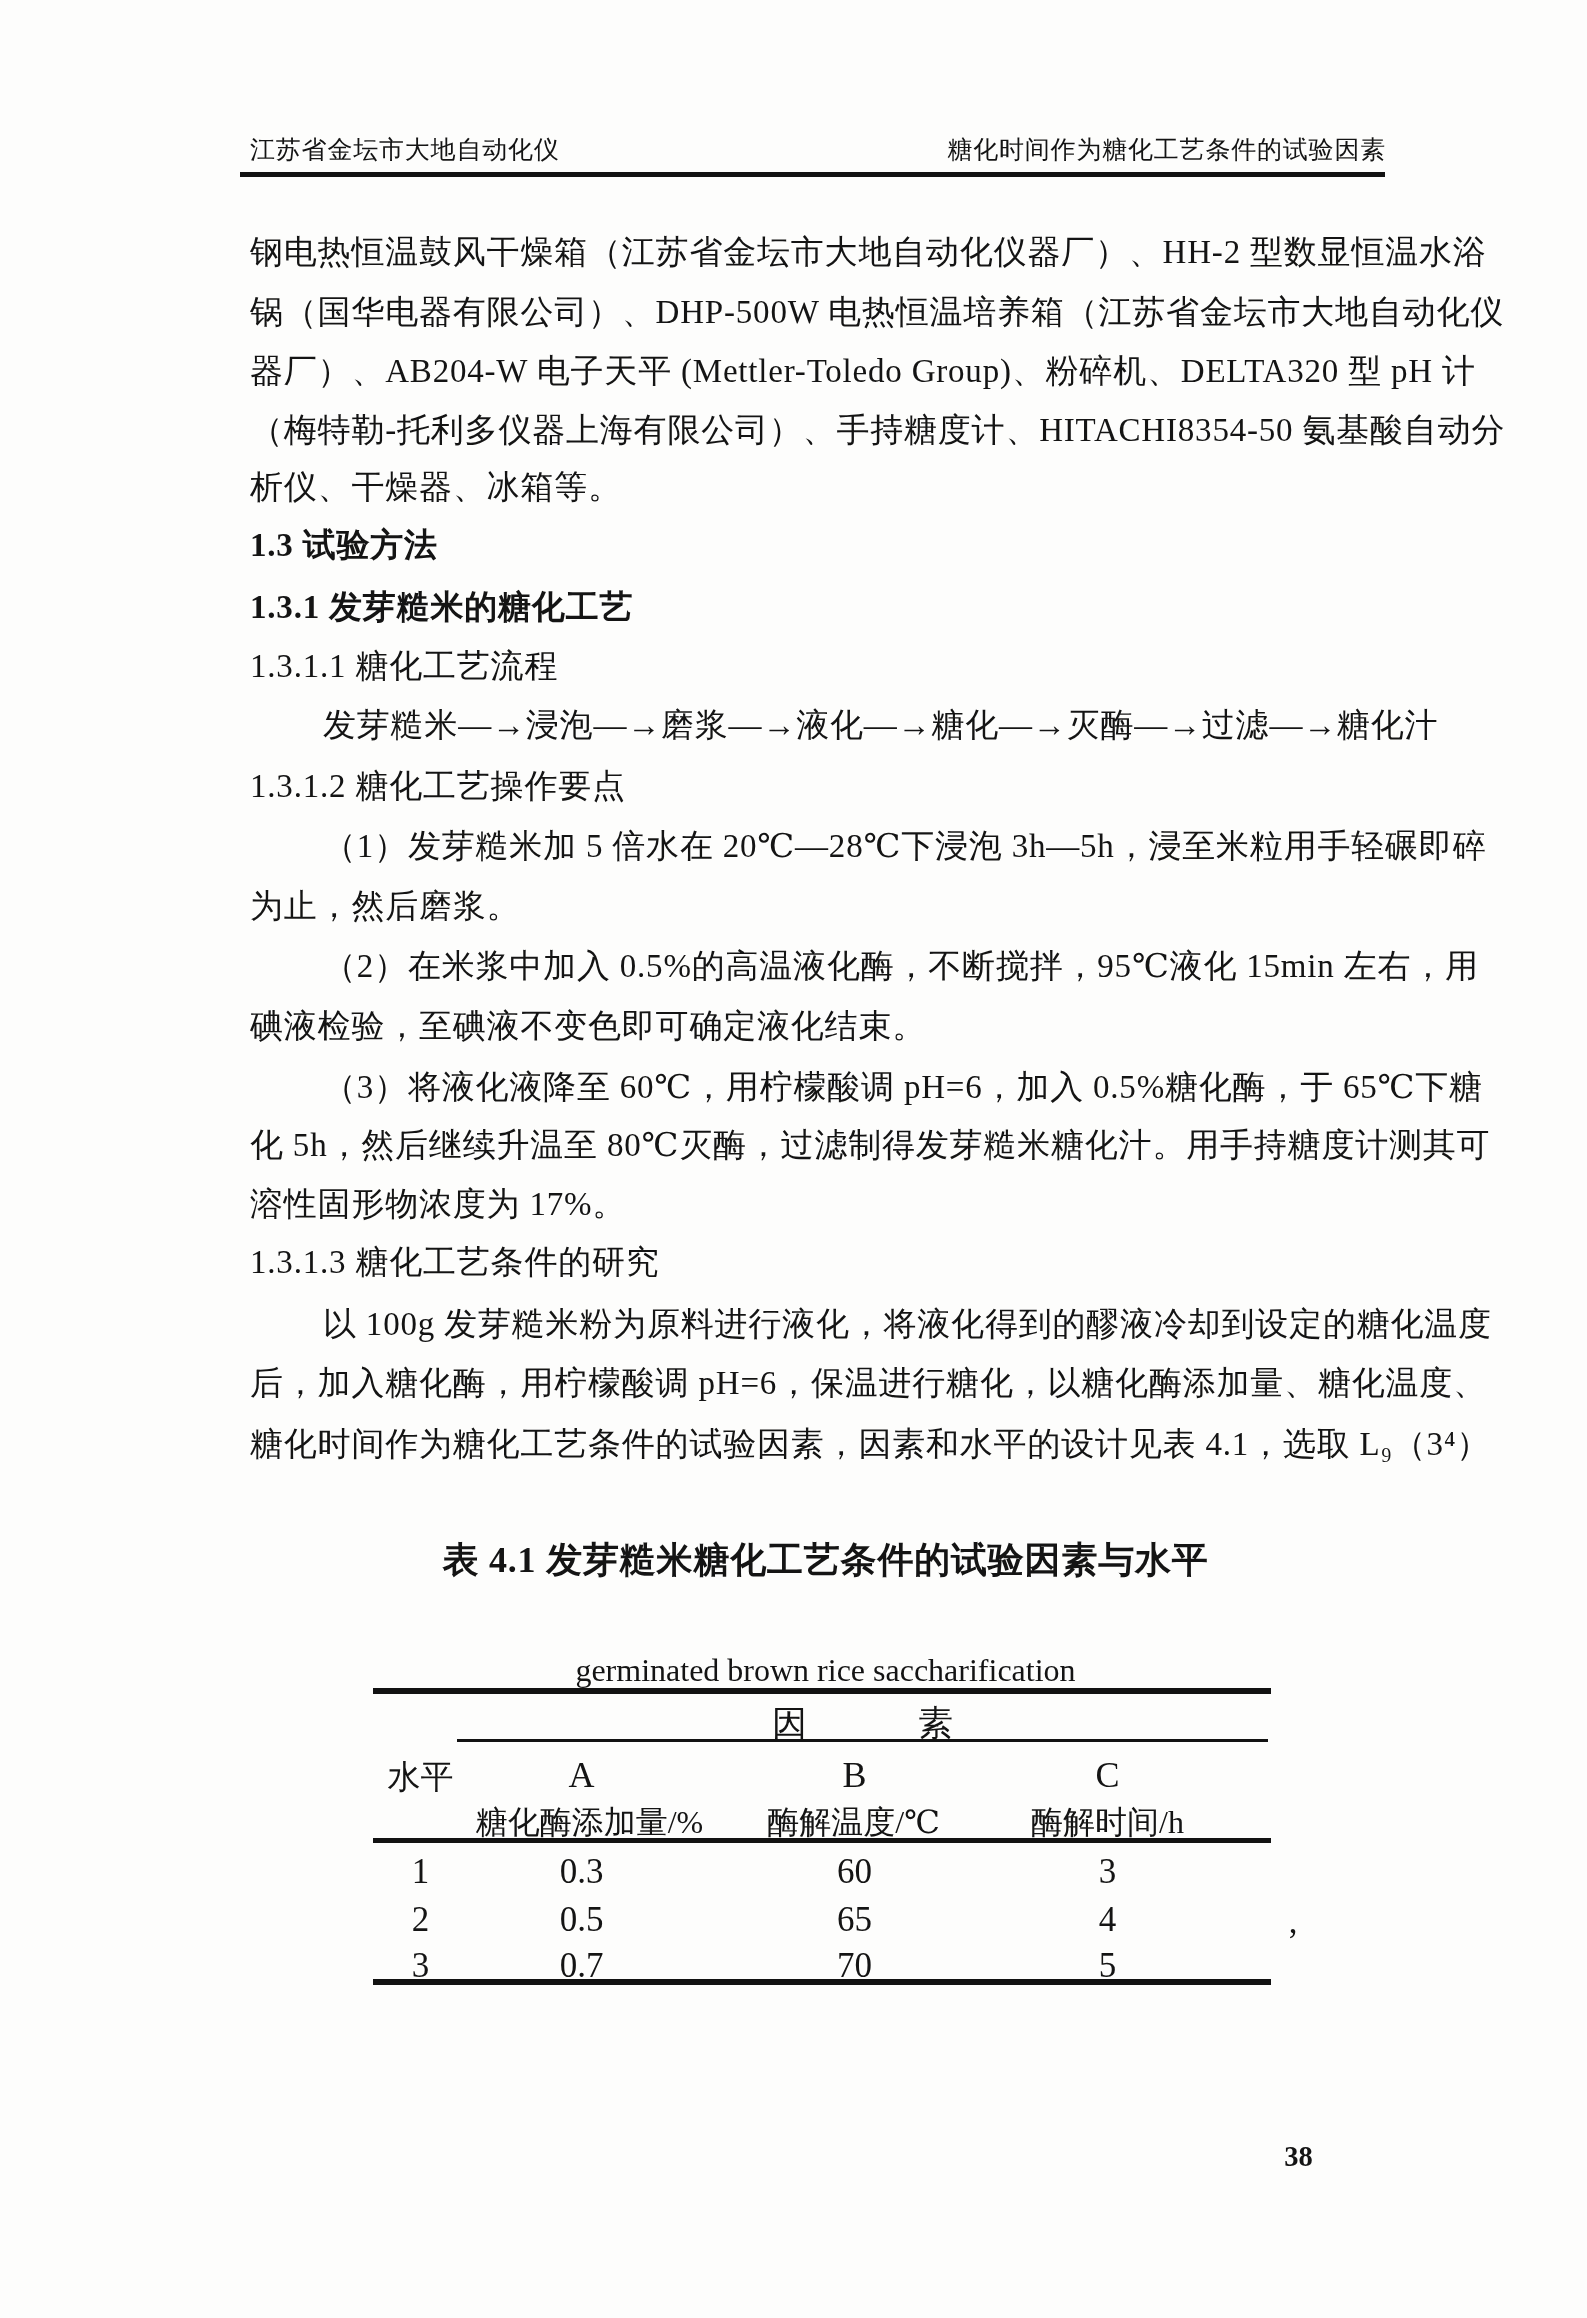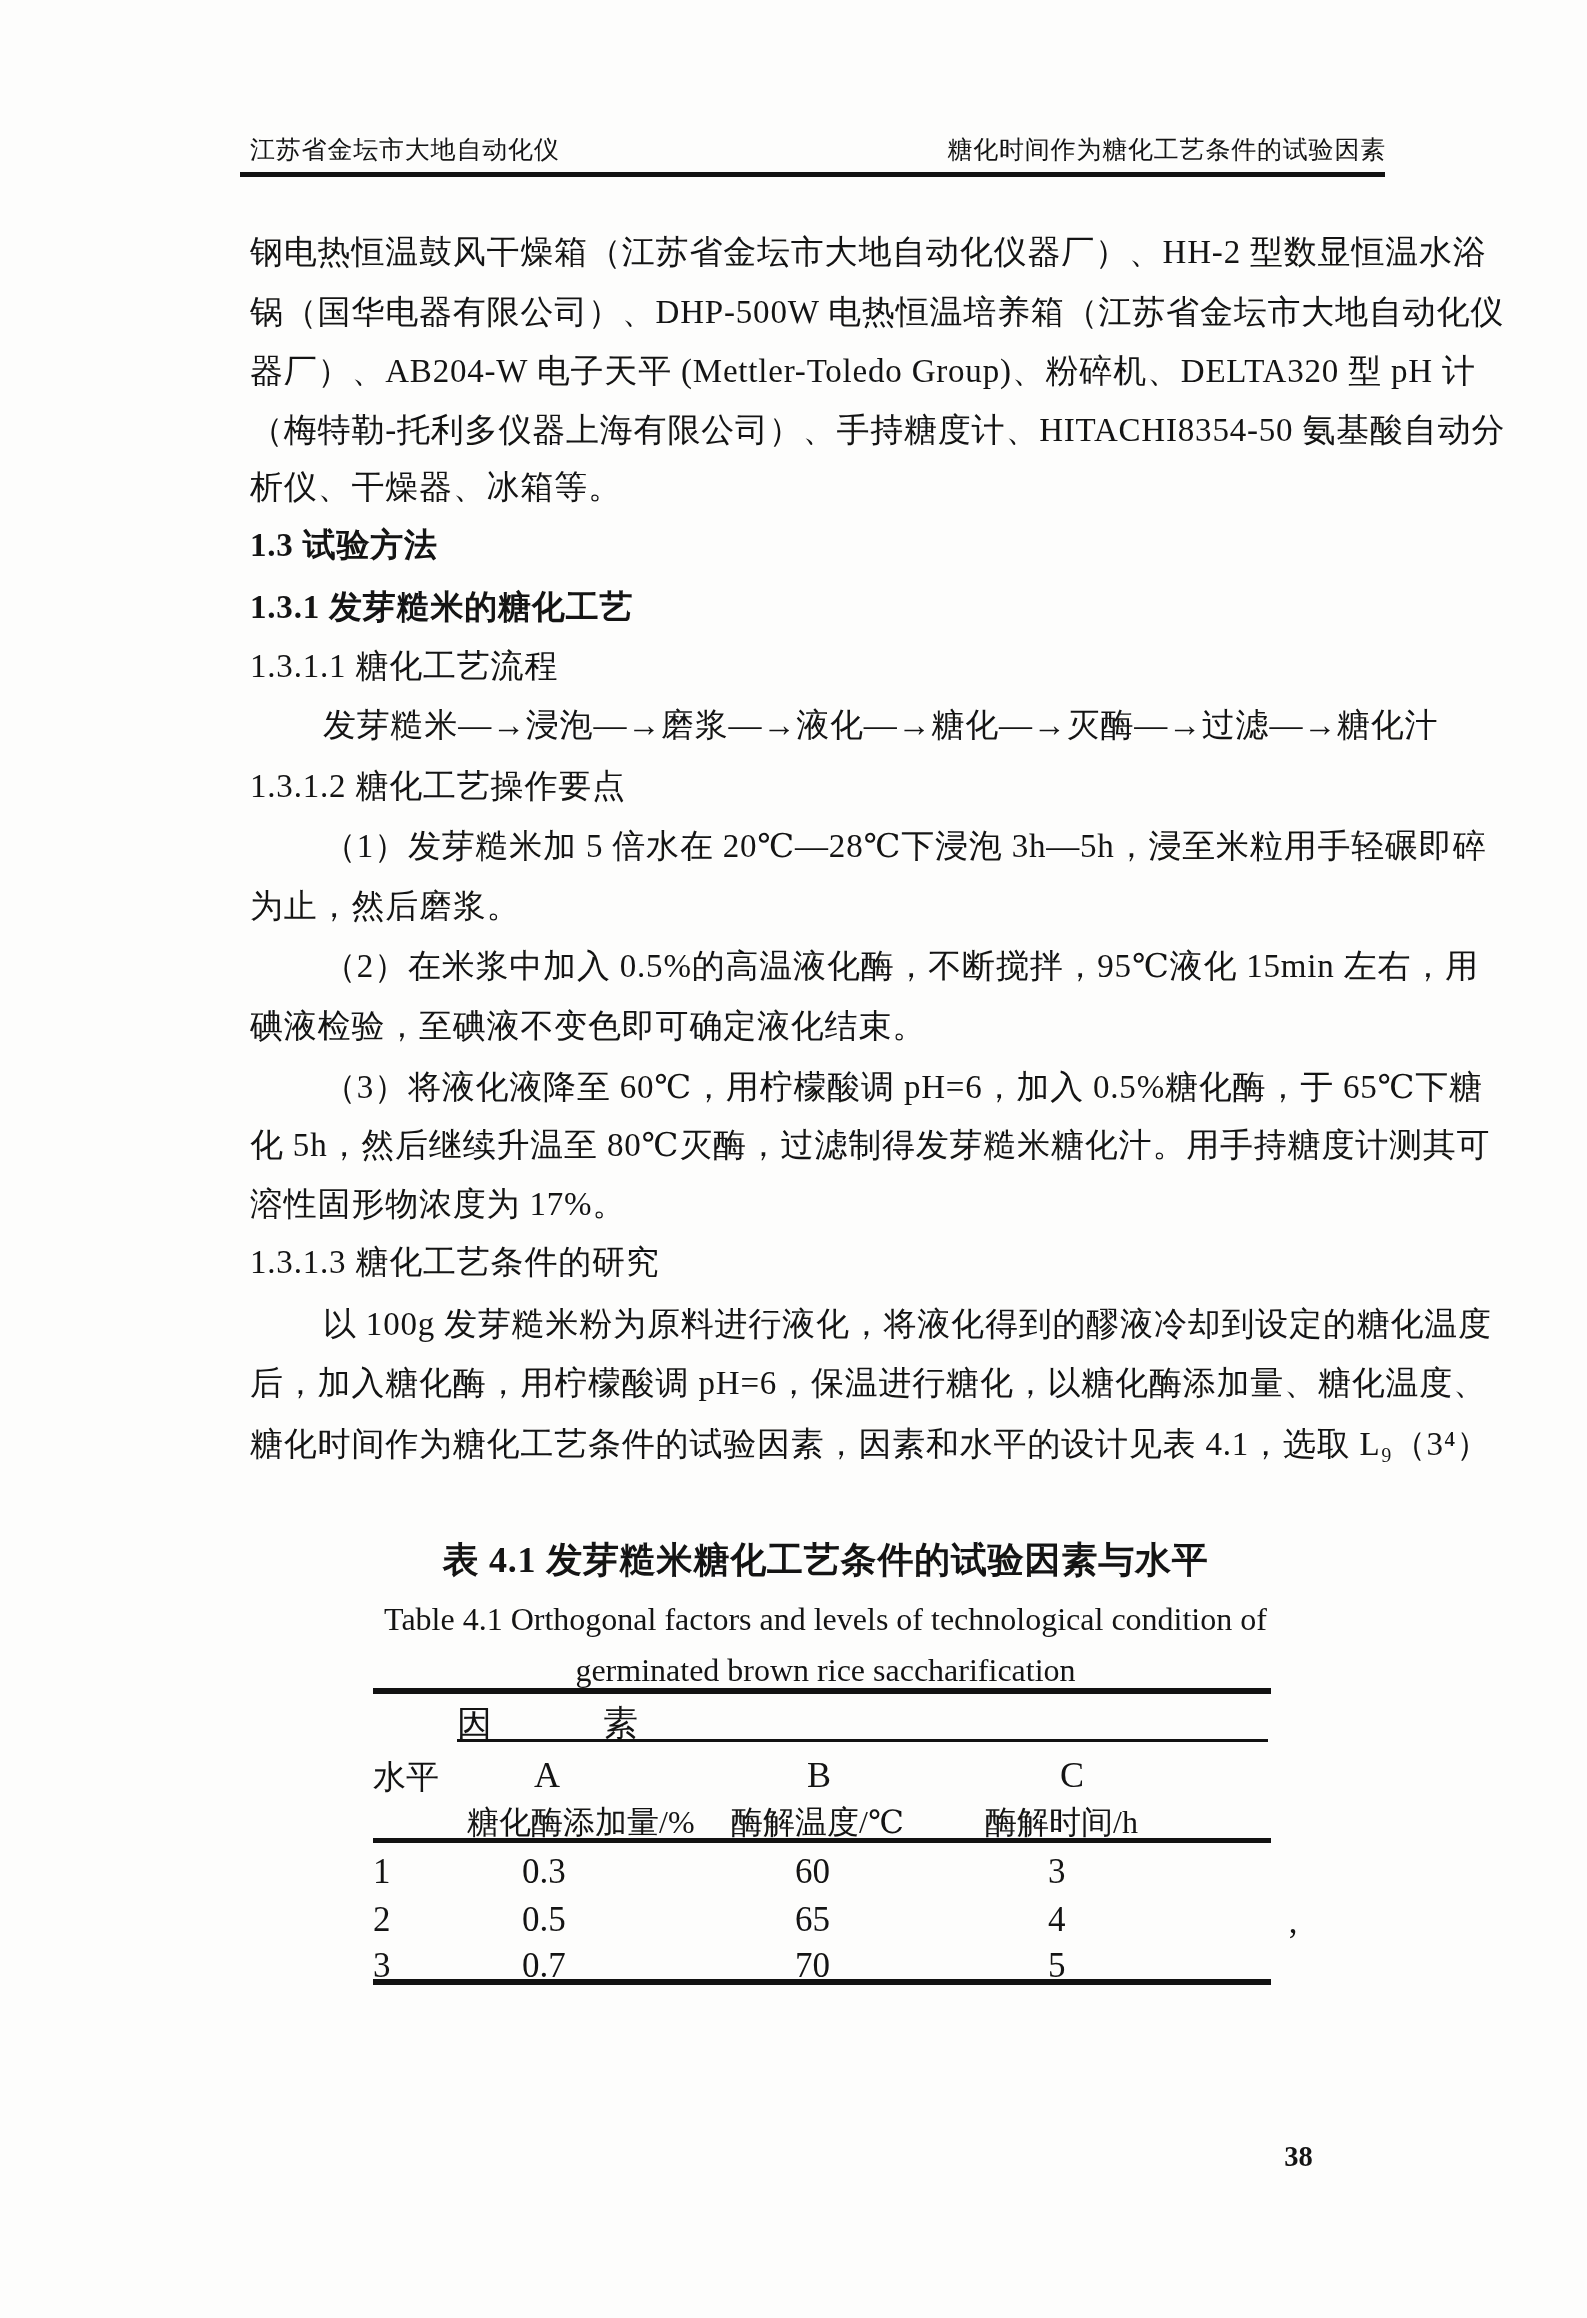--- a/index.html
+++ b/index.html
@@ -15,21 +15,21 @@
   .ln{
     position:absolute;left:250px;width:1151px;
     font-size:33px;line-height:47px;letter-spacing:0.8px;white-space:nowrap;
   }
   .bold{font-weight:bold;}
   .indent{padding-left:73px;}
   .center{text-align:center;padding-left:0;}
   .cap-zh{font-size:36px;}
   .cap-en{font-size:32px;letter-spacing:0;}
   .trule{position:absolute;background:#121212;}
-  .cell{position:absolute;text-align:left;white-space:nowrap;font-size:33px;line-height:43px;}
+  .cell{position:absolute;text-align:center;white-space:nowrap;font-size:33px;line-height:43px;}
   .factor-code{font-size:36px;}
   .factors-label{font-size:35px;}
   .factors-label span{letter-spacing:111px;margin-right:-111px;display:inline-block;}
   .subhead{font-size:32px;}
   .num{font-size:35px;}
   .page-number{position:absolute;left:1273px;top:2141px;width:51px;text-align:center;
     font-size:28.5px;font-weight:bold;}
   .stray{position:absolute;left:1287px;top:1922px;font-size:35px;}
 </style>
 </head>
@@ -57,21 +57,20 @@
   <div class="ln" style="top:1003px">碘液检验，至碘液不变色即可确定液化结束。</div>
   <div class="ln indent" style="top:1064px">（3）将液化液降至 60℃，用柠檬酸调 pH=6，加入 0.5%糖化酶，于 65℃下糖</div>
   <div class="ln" style="top:1122px">化 5h，然后继续升温至 80℃灭酶，过滤制得发芽糙米糖化汁。用手持糖度计测其可</div>
   <div class="ln" style="top:1181px">溶性固形物浓度为 17%。</div>
   <div class="ln" style="top:1239px">1.3.1.3 糖化工艺条件的研究</div>
   <div class="ln indent" style="top:1301px">以 100g 发芽糙米粉为原料进行液化，将液化得到的醪液冷却到设定的糖化温度</div>
   <div class="ln" style="top:1360px">后，加入糖化酶，用柠檬酸调 pH=6，保温进行糖化，以糖化酶添加量、糖化温度、</div>
   <div class="ln" style="top:1421px">糖化时间作为糖化工艺条件的试验因素，因素和水平的设计见表 4.1，选取 L₉（3⁴）</div>
 
   <div class="ln bold center cap-zh" style="top:1537px">表 4.1  发芽糙米糖化工艺条件的试验因素与水平</div>
-  <div class="ln center cap-en" style="top:1596px">Table 4.1 Orthogonal factors and levels of technological condition of</div>
   <div class="ln center cap-en" style="top:1647px">germinated brown rice saccharification</div>
 
   <div class="trule" style="left:373px;top:1688px;width:898px;height:5.5px"></div>
 
   <div class="cell factors-label" style="left:457px;top:1702px;width:811px">
     <span>因素</span>
   </div>
 
   <div class="trule" style="left:457px;top:1739px;width:811px;height:3.2px"></div>
 

